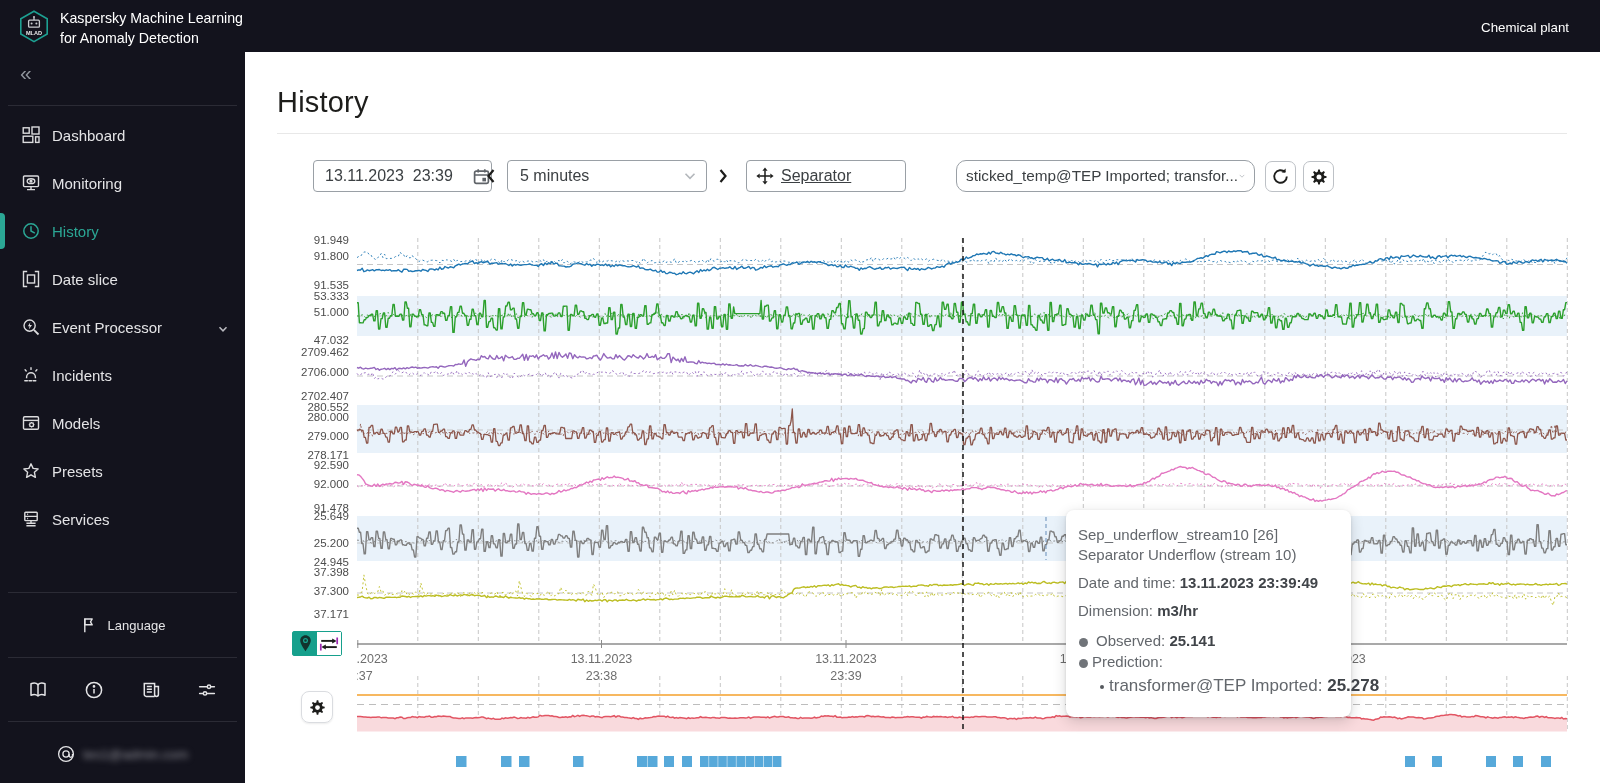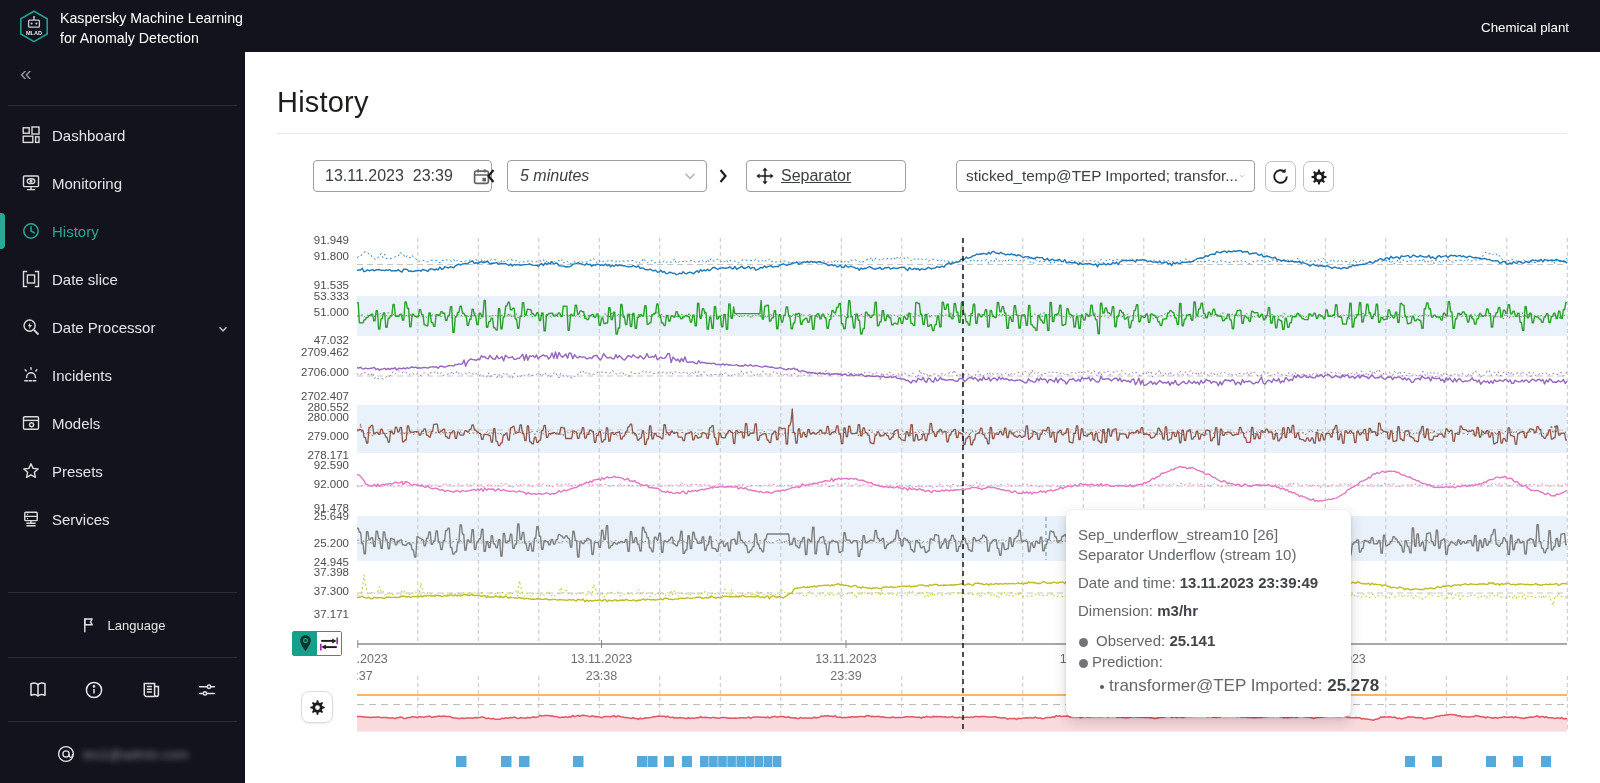--- a/index.html
+++ b/index.html
@@ -99,21 +99,21 @@
       <span class="lbl">Date slice</span>
     </div>
     <div class="item" style="top:251px">
       <svg class="mi" width="18" height="18" viewBox="0 0 18 18">
         <g fill="none" stroke="#dcdcde" stroke-width="1.4">
           <circle cx="7.6" cy="7.6" r="5.6"></circle>
           <path d="M11.9 11.9L16.5 16.5" stroke-width="1.8"></path>
         </g>
         <path d="M8.3 4.2L5.9 8.2h1.7l-0.8 3.3 3.2-4.4H7.9z" fill="#dcdcde"></path>
       </svg>
-      <span class="lbl">Date Processor</span>
+      <span class="lbl">Event Processor</span>
       <span class="chev"><svg width="12" height="12" viewBox="0 0 12 12">
           <path d="M2.5 4.2L6 7.8l3.5-3.6" fill="none" stroke="#b9b9bf" stroke-width="1.5"></path>
         </svg></span>
     </div>
     <div class="item" style="top:299px">
       <svg class="mi" width="18" height="18" viewBox="0 0 18 18">
         <g fill="none" stroke="#dcdcde" stroke-width="1.4">
           <path d="M4.6 12.3v-1.2a4.4 4.4 0 018.8 0v1.2"></path>
           <path d="M2.8 14.8h12.4" stroke-linecap="round" stroke-dasharray="2.6 1.6"></path>
           <path d="M9 3.4V1.8M4.2 4.9L3.1 3.8M13.8 4.9l1.1-1.1" stroke-linecap="round"></path>
@@ -202,41 +202,41 @@
 <div class="ctrl" style="left:277px;width:179px;padding-left:11px;justify-content:space-between;margin-left:36px;">13.11.2023&nbsp;&nbsp;23:39<svg width="19" height="19" viewBox="0 0 19 19">
       <g fill="none" stroke="#5f6368" stroke-width="1.7">
         <rect x="2.6" y="4.2" width="13.8" height="12.2" rx="1.6"></rect>
         <path d="M2.6 8h13.8M6.2 2.2v3.4M12.8 2.2v3.4"></path>
       </g>
       <rect x="10.4" y="10.8" width="3.6" height="3.6" fill="#5f6368"></rect>
     </svg></div>
 <svg class="nav" style="left:484px" viewBox="0 0 14 30">
     <path d="M9.5 9L4.5 15l5 6" fill="none" stroke="#1d1d1b" stroke-width="2.2"></path>
   </svg>
-<div class="ctrl" style="left:507px;width:200px;padding-left:12px;justify-content:space-between;padding-right:8px;font-style:italic;">5 minutes<svg width="16" height="16" viewBox="0 0 16 16">
+<div class="ctrl" style="left:507px;width:200px;padding-left:12px;justify-content:space-between;padding-right:8px;">5 minutes<svg width="16" height="16" viewBox="0 0 16 16">
       <path d="M3.5 5.8L8 10.4l4.5-4.6" fill="none" stroke="#b4b8bc" stroke-width="1.6"></path>
     </svg></div>
 <svg class="nav" style="left:716px" viewBox="0 0 14 30">
     <path d="M4.5 9l5 6-5 6" fill="none" stroke="#1d1d1b" stroke-width="2.2"></path>
   </svg>
 <div class="ctrl" style="left:746px;width:160px;padding-left:9px;text-decoration:underline;">
     <svg width="18" height="18" viewBox="0 0 18 18">
       <g stroke="#1d1d1b" stroke-width="1.5">
         <path d="M9 3.5v11M3.5 9h11"></path>
       </g>
       <g fill="#1d1d1b">
         <path d="M9 0.4L6.4 3.7h5.2z"></path>
         <path d="M9 17.6L6.4 14.3h5.2z"></path>
         <path d="M0.4 9L3.7 6.4v5.2z"></path>
         <path d="M17.6 9L14.3 6.4v5.2z"></path>
       </g>
     </svg>
     <span style="margin-left:7px">Separator</span>
   </div>
-<div class="ctrl" style="left:956px;width:299px;padding-left:9px;justify-content:space-between;padding-right:8px;font-size:15.3px;">sticked_temp@TEP Imported; transfor...<svg width="16" height="16" viewBox="0 0 16 16">
+<div class="ctrl" style="left:956px;width:299px;padding-left:9px;justify-content:space-between;padding-right:8px;font-size:15.3px;border-radius:10px;">sticked_temp@TEP Imported; transfor...<svg width="16" height="16" viewBox="0 0 16 16">
       <path d="M3.5 5.8L8 10.4l4.5-4.6" fill="none" stroke="#b4b8bc" stroke-width="1.6"></path>
     </svg></div>
 <div class="btn" style="left:1265px">
     <svg width="19" height="19" viewBox="0 0 19 19">
       <path d="M15.8 9.5a6.3 6.3 0 11-1.85-4.46" fill="none" stroke="#1d1d1b" stroke-width="1.9"></path>
       <path d="M14.6 1.6v4h-4z" fill="#1d1d1b"></path>
     </svg>
   </div>
 <div class="btn" style="left:1303px">
     <svg width="20" height="20" viewBox="0 0 20 20">

